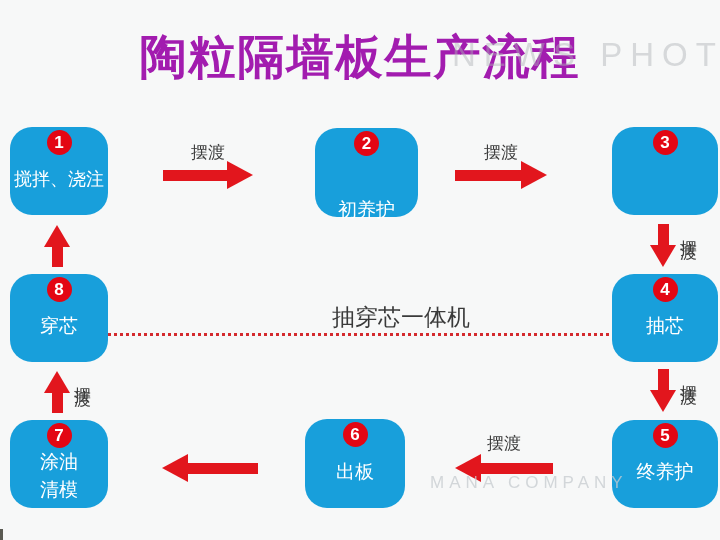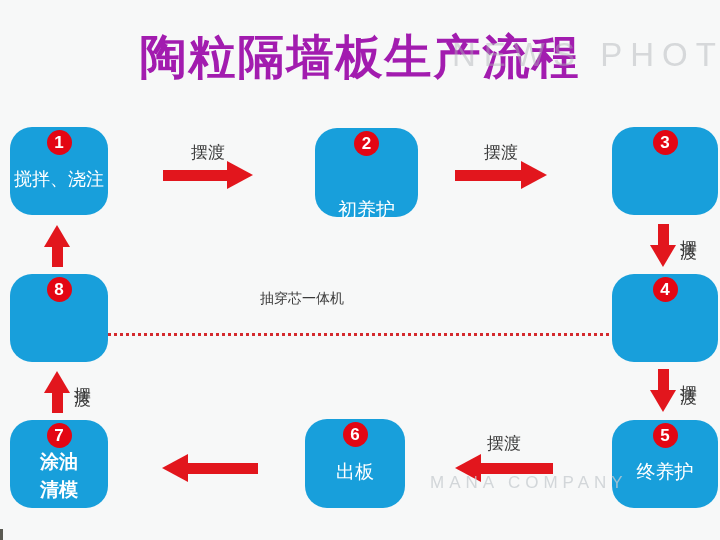--- a/index.html
+++ b/index.html
@@ -46,22 +46,22 @@
   .head-d { width:0; height:0; border-left:13px solid transparent; border-right:13px solid transparent; border-top:22px solid #e2161d; }
 
   .hlabel { position:absolute; font-size:17px; color:#3a3a3a; text-align:center; z-index:4; }
   .vlabel { position:absolute; font-size:17px; color:#3a3a3a; writing-mode:vertical-rl; letter-spacing:3px; z-index:4; }
 
   .dotline {
     position:absolute; left:108px; top:333px; width:504px; height:3px; z-index:3;
     background:repeating-linear-gradient(to right,#d42a2e 0 3px,transparent 3px 6px);
   }
   .dotline-label {
-    position:absolute; left:260px; top:290px; width:210px; text-align:left;
-    font-size:14px; color:#3a3a3a; z-index:4;
+    position:absolute; left:260px; top:302px; width:210px; text-align:right;
+    font-size:23px; color:#3a3a3a; z-index:4;
   }
   .edge-artifact { position:absolute; left:0; top:529px; width:3px; height:11px; background:#5a5a52; z-index:7; }
 </style>
 </head>
 <body>
 
 <div class="stage">
 
   <div class="wm-top">NEWS PHOTO</div>
   <div class="page-title">陶粒隔墙板生产流程</div>
@@ -88,20 +88,23 @@
   <div class="box" style="left:612px;top:127px;width:106px;height:88px;">
     <div class="badge">
         <span>3</span>
       </div>
   </div>
 
   <div class="box" style="left:612px;top:274px;width:106px;height:88px;">
     <div class="badge">
         <span>4</span>
       </div>
+    <div class="lines">
+      <div class="ln">抽芯</div>
+    </div>
   </div>
 
   <div class="box" style="left:612px;top:420px;width:106px;height:88px;">
     <div class="badge">
         <span>5</span>
       </div>
     <div class="lines">
       <div class="ln">终养护</div>
     </div>
   </div>
@@ -112,30 +115,33 @@
       </div>
     <div class="lines">
       <div class="ln">出板</div>
     </div>
   </div>
 
   <div class="box" style="left:10px;top:420px;width:98px;height:88px;">
     <div class="badge">
         <span>7</span>
       </div>
-    <div class="lines" style="padding-bottom:6px;font-weight:bold;">
+    <div class="lines" style="padding-bottom:6px;">
       <div class="ln">涂油</div>
       <div class="ln">清模</div>
     </div>
   </div>
 
   <div class="box" style="left:10px;top:274px;width:98px;height:88px;">
     <div class="badge">
         <span>8</span>
       </div>
+    <div class="lines">
+      <div class="ln">穿芯</div>
+    </div>
   </div>
 
   <div class="hlabel" style="left:163px;top:141px;width:90px;">摆渡</div>
   <div class="arrow-h" style="left:163px;top:161px;width:90px;height:28px;">
     <div class="ab-h"></div>
     <div class="head-r"></div>
   </div>
 
   <div class="hlabel" style="left:455px;top:141px;width:92px;">摆渡</div>
   <div class="arrow-h" style="left:455px;top:161px;width:92px;height:28px;">

